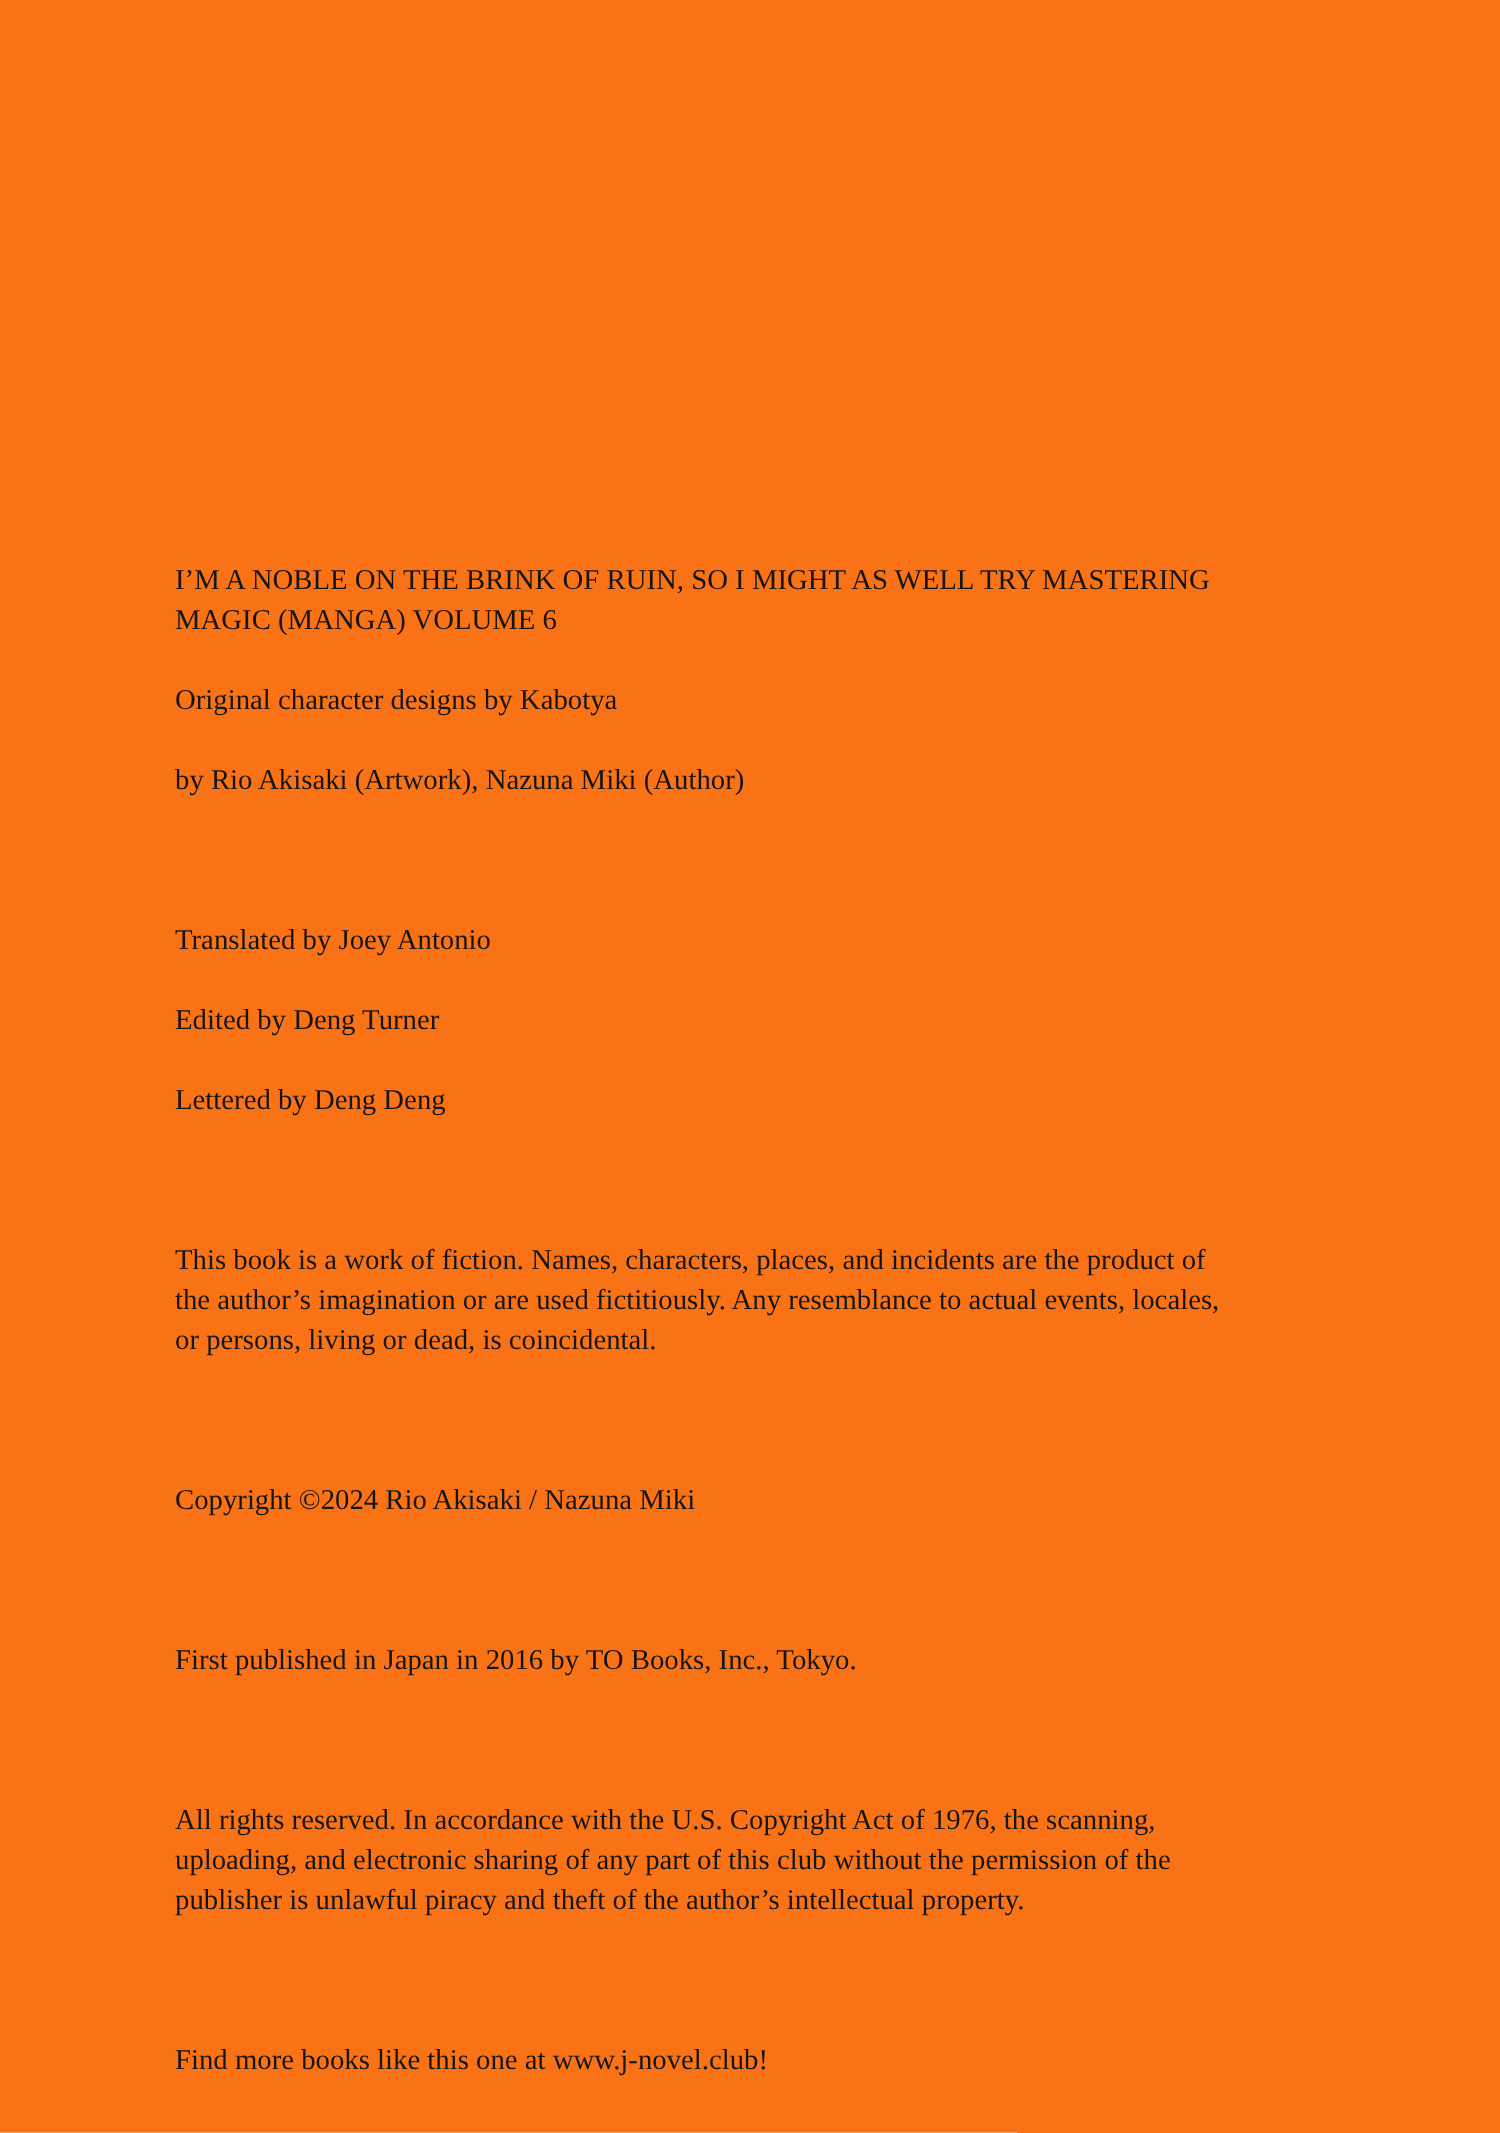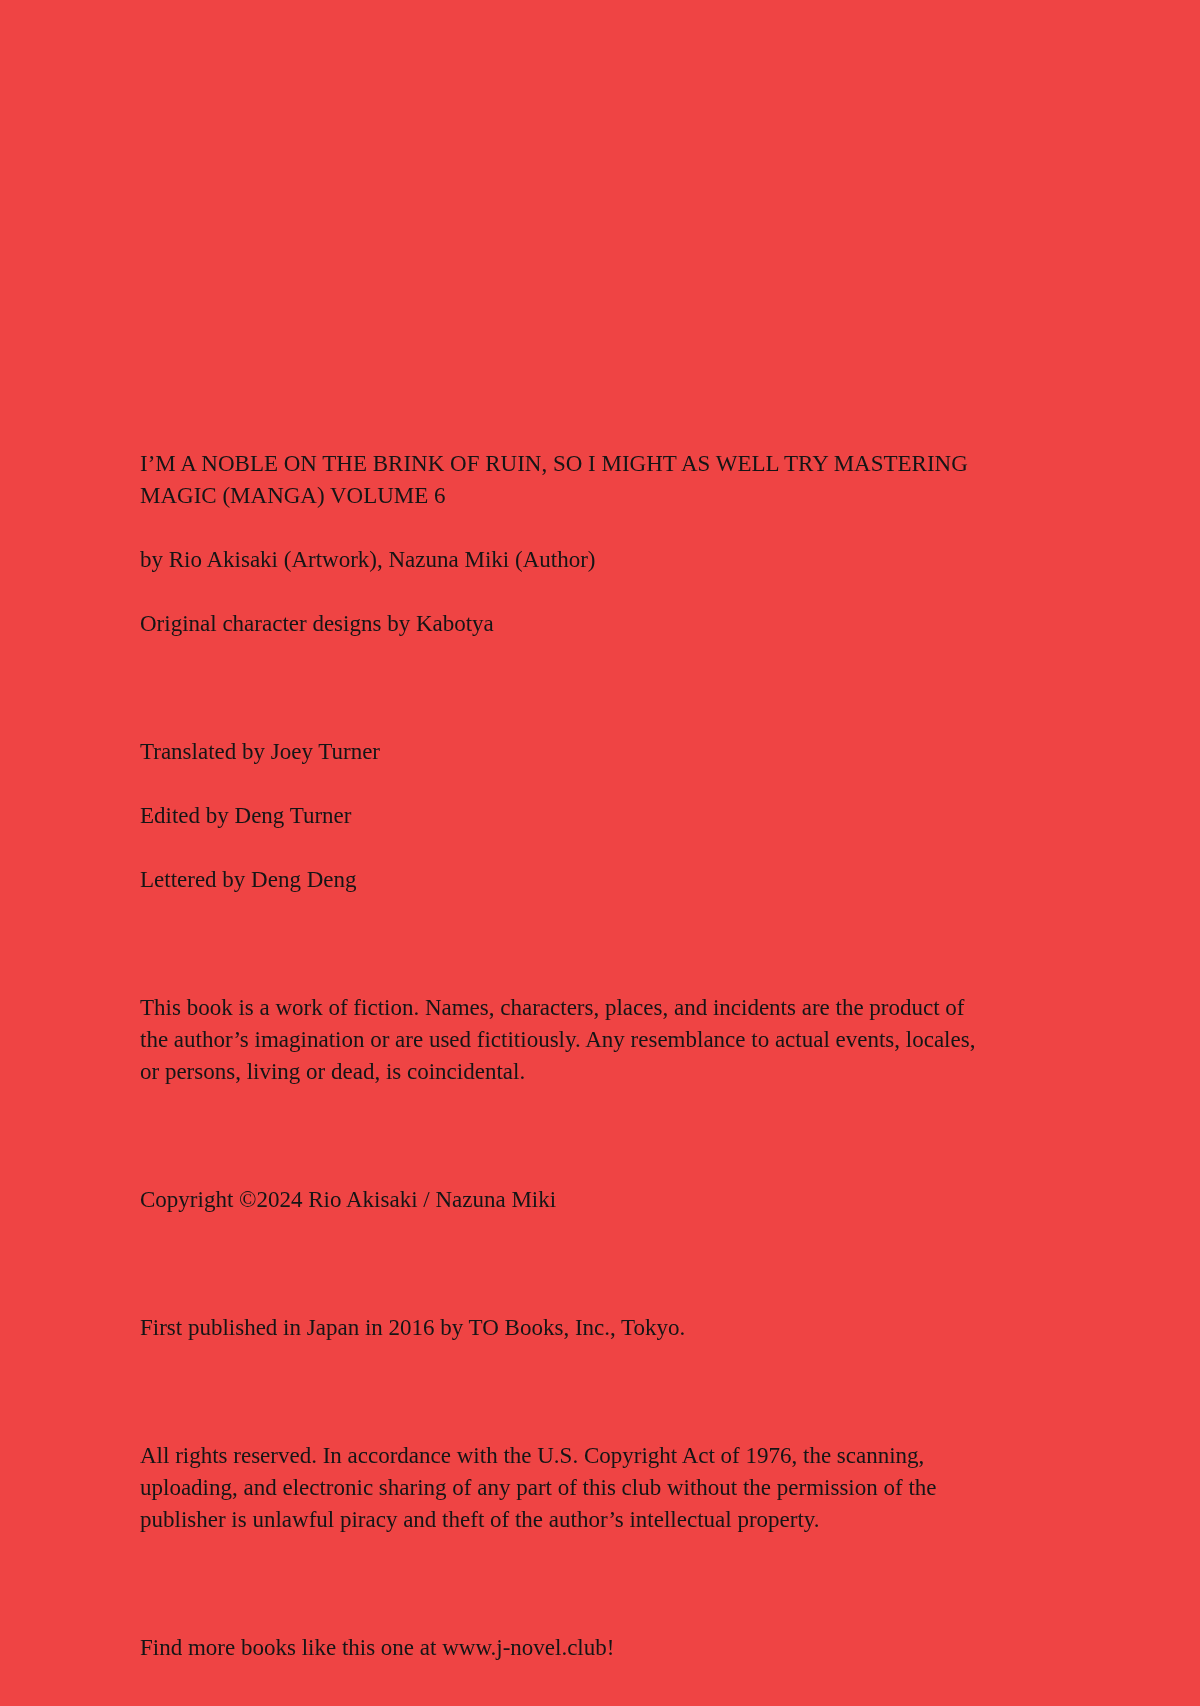--- a/index.html
+++ b/index.html
@@ -14,45 +14,45 @@
   }
   .page {
     box-sizing: border-box;
     width: 1200px;
     height: 1706px;
     padding: 416px 40px 0 140px;
     font-family: "Liberation Serif", "DejaVu Serif", serif;
     font-size: 23px;
     line-height: 32px;
     color: #151515;
-    background: #ef4444;
+    background: #f97316;
   }
   .para {
     margin: 0;
     width: 1015px;
     white-space: pre-line;
   }
   .para + .para {
     margin-top: 32px;
   }
 </style>
 </head>
 <body>
 
 <div class="page">
 
   <section class="para">
     <div>I’M A NOBLE ON THE BRINK OF RUIN, SO I MIGHT AS WELL TRY MASTERING
 MAGIC (MANGA) VOLUME 6</div>
+    <div>Original character designs by Kabotya</div>
     <div>by Rio Akisaki (Artwork), Nazuna Miki (Author)</div>
-    <div>Original character designs by Kabotya</div>
   </section>
 
   <section class="para">
-    <div>Translated by Joey Turner</div>
+    <div>Translated by Joey Antonio</div>
     <div>Edited by Deng Turner</div>
     <div>Lettered by Deng Deng</div>
   </section>
 
   <section class="para">
     <div>This book is a work of fiction. Names, characters, places, and incidents are the product of
 the author’s imagination or are used fictitiously. Any resemblance to actual events, locales,
 or persons, living or dead, is coincidental.</div>
   </section>
 

